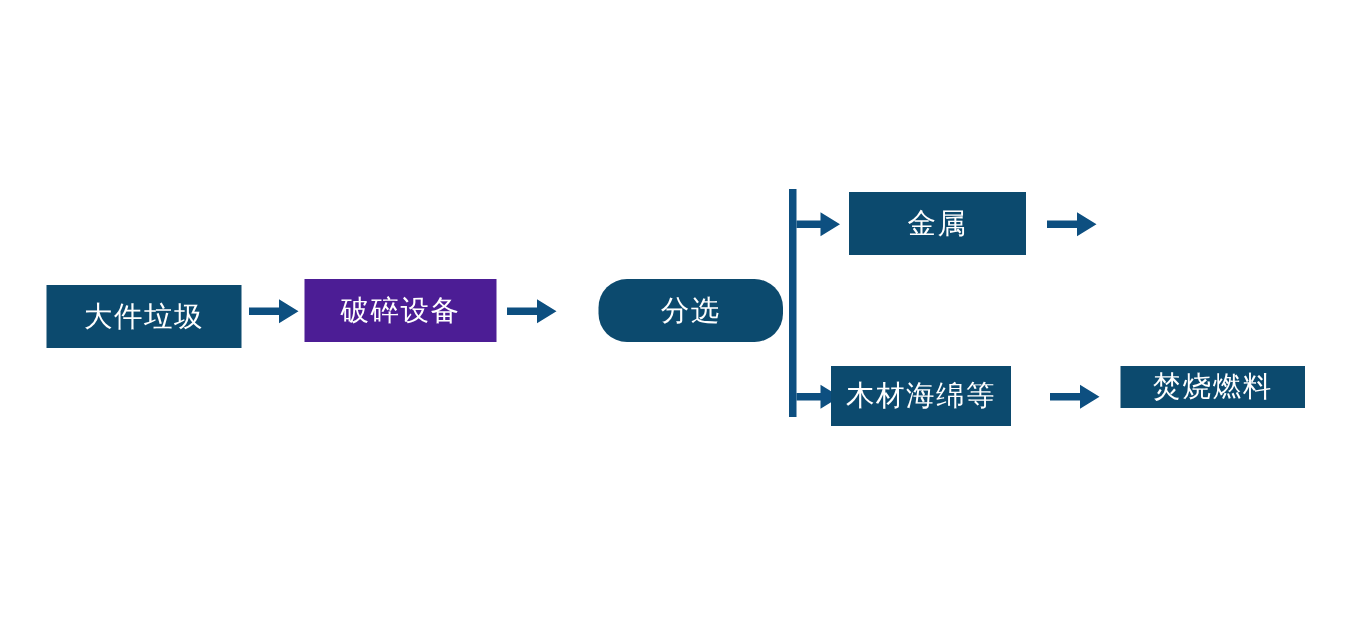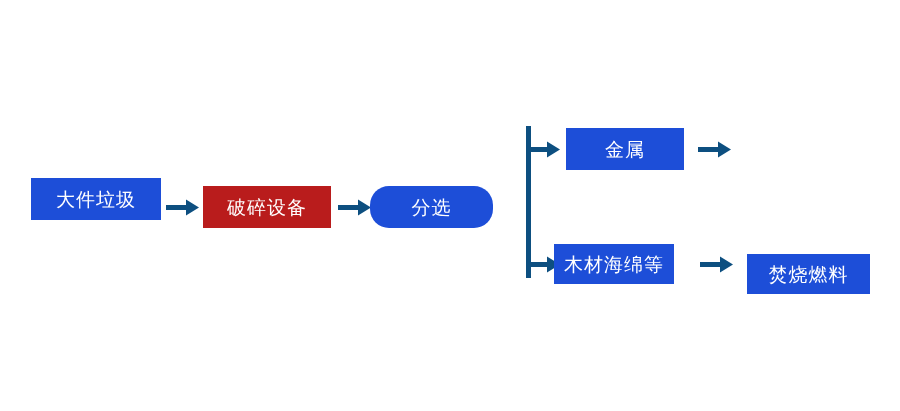--- a/index.html
+++ b/index.html
@@ -24,35 +24,35 @@
     align-items: center;
     justify-content: center;
     box-sizing: border-box;
     color: #ffffff;
     font-size: 19px;
     line-height: 1;
     letter-spacing: 1px;
     white-space: nowrap;
     font-weight: 400;
   }
-  .node.blue   { background: #1d4ed8; }
-  .node.red    { background: #b91c1c; }
+  .node.blue   { background: #0c4a6e; }
+  .node.red    { background: #4c1d95; }
 
   
-  #node-bulky-waste   { left: 31px;  top: 178px; width: 130px; height: 42px; }
+  #node-bulky-waste   { left: 31px;  top: 190px; width: 130px; height: 42px; }
   #node-crusher       { left: 203px; top: 186px; width: 128px; height: 42px; }
-  #node-sorting       { left: 370px; top: 186px; width: 123px; height: 42px; border-radius: 19px; }
+  #node-sorting       { left: 399px; top: 186px; width: 123px; height: 42px; border-radius: 19px; }
 
   
   #node-metal         { left: 566px; top: 128px; width: 118px; height: 42px; }
   #node-recycling     { left: 745px; top: 128px; width: 125px; height: 42px; }
 
   
   #node-wood-sponge   { left: 554px; top: 244px; width: 120px; height: 40px; }
-  #node-fuel          { left: 747px; top: 254px; width: 123px; height: 40px; }
+  #node-fuel          { left: 747px; top: 244px; width: 123px; height: 28px; }
 
   
   .arrow {
     position: absolute;
     line-height: 0;
   }
   #arrow-waste-to-crusher  { left: 166px; top: 197px; }
   #arrow-crusher-to-sort   { left: 338px; top: 197px; }
   #arrow-metal-to-recycle  { left: 698px; top: 139px; }
   #arrow-wood-to-fuel      { left: 700px; top: 254px; }

